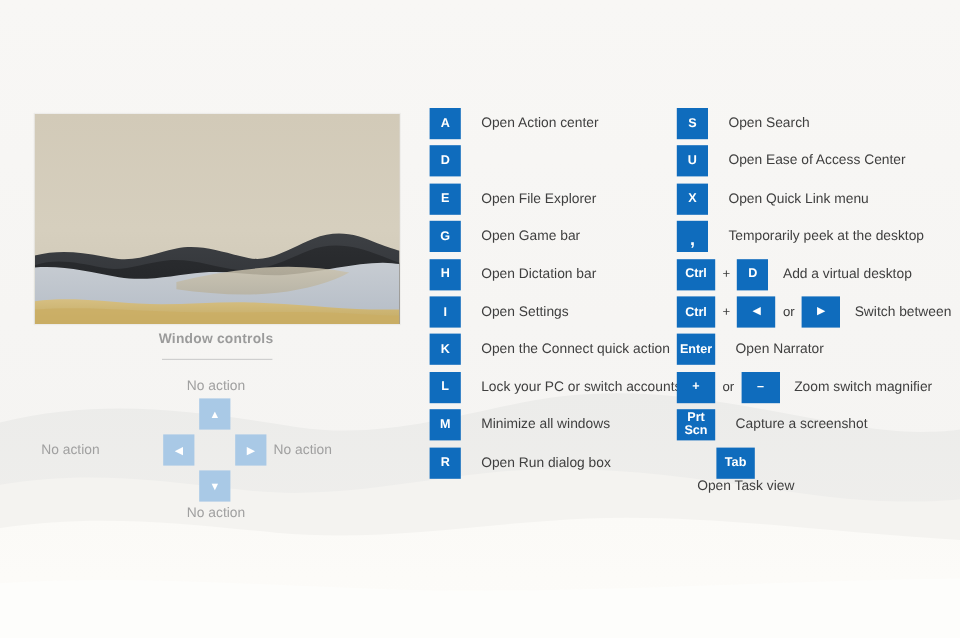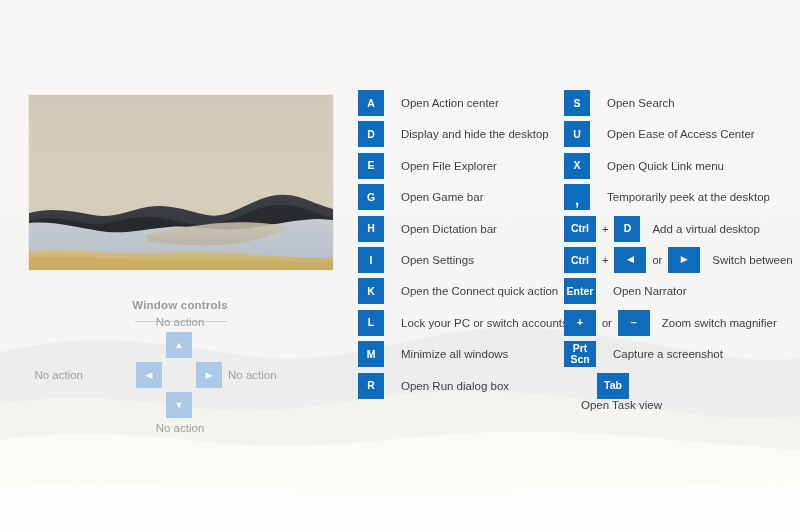--- a/index.html
+++ b/index.html
@@ -29,21 +29,21 @@
     width: 304px; height: 175px;
     overflow: hidden;
     background: #cdc6b6;
     box-shadow: 0 0 0 1px rgba(0,0,0,0.04);
   }
   #thumb svg { display: block; width: 304px; height: 175px; }
 
   
   #wincontrols {
     position: absolute;
-    left: 20px; top: 299px;
+    left: 20px; top: 277px;
     width: 320px; height: 160px;
   }
   #wc-title {
     position: absolute;
     left: 0; top: 0; width: 320px;
     text-align: center;
     font-size: 11.5px;
     font-weight: bold;
     color: #9b9b9b;
     letter-spacing: .2px;
@@ -234,21 +234,20 @@
     <div class="row" style="top: 0px;">
       <div class="key w-letter">
         <span class="kline">A</span>
       </div>
       <span class="desc">Open Action center</span>
     </div>
     <div class="row" style="top: 31.4px;">
       <div class="key w-letter">
         <span class="kline">D</span>
       </div>
-      <span class="desc">Display and hide the desktop</span>
     </div>
     <div class="row" style="top: 62.8px;">
       <div class="key w-letter">
         <span class="kline">E</span>
       </div>
       <span class="desc">Open File Explorer</span>
     </div>
     <div class="row" style="top: 94.2px;">
       <div class="key w-letter">
         <span class="kline">G</span>

